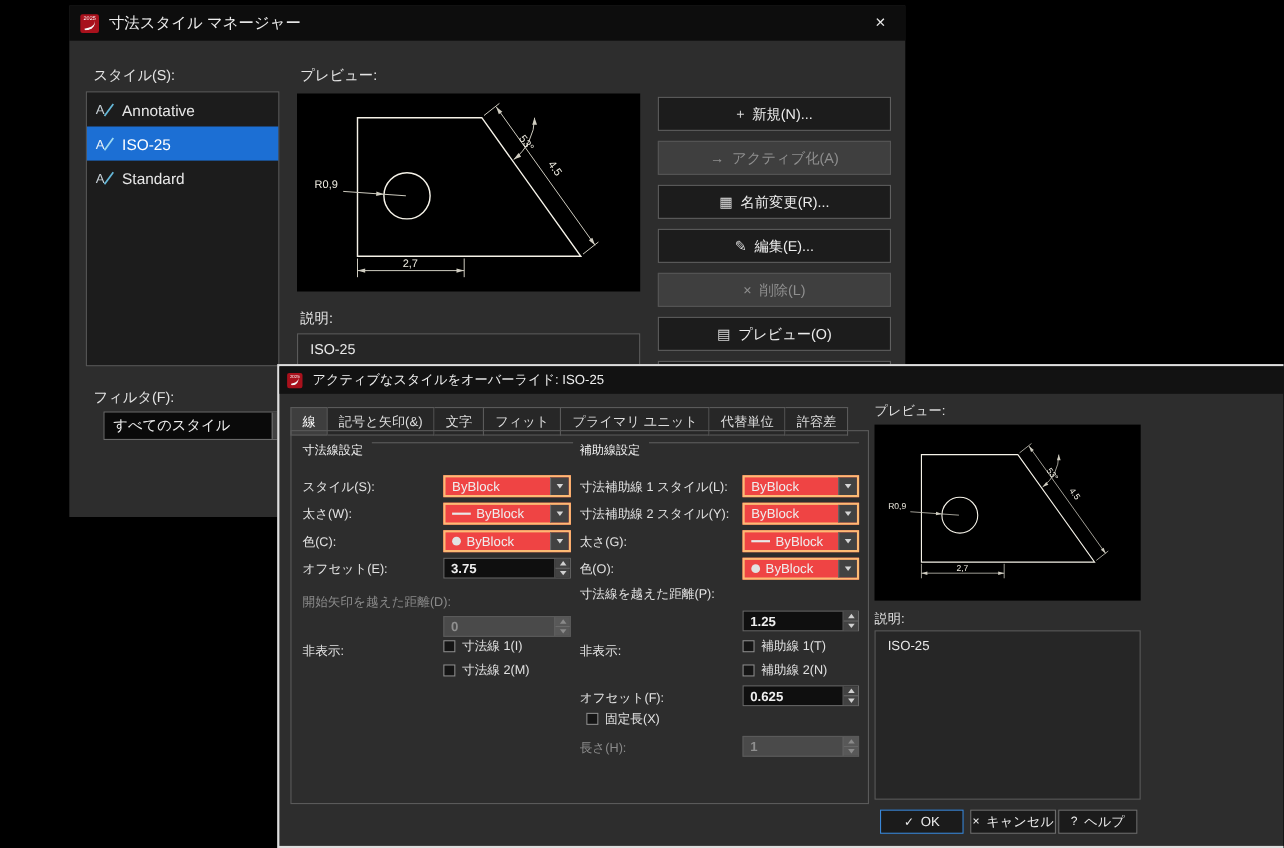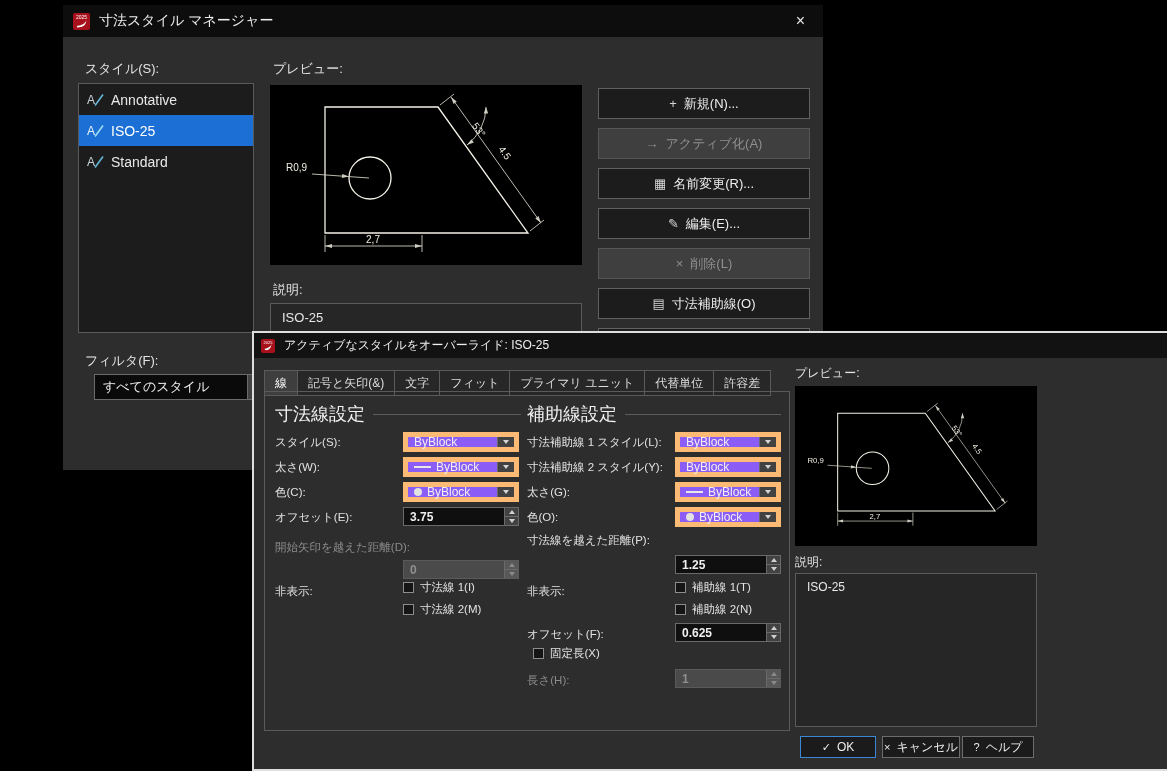--- a/index.html
+++ b/index.html
@@ -53,27 +53,27 @@
   .dlg2 .close-btn { font-size:13px; }
 
   .tabbar { position:absolute; left:10px; top:37px; display:flex; }
   .tab { padding:4px 10px 3px; font-size:12px; color:#dedede; background:#272727;
          border:1px solid #5a5a5a; border-left:none; white-space:nowrap; }
   .tab:first-child { border-left:1px solid #5a5a5a; }
   .tab.active { background:#3e3e3e; color:#fff; }
 
   .panel { position:absolute; left:10px; top:58px; width:526px; height:340px;
            border:1px solid #5a5a5a; }
-  .ghead { position:absolute; display:flex; align-items:center; gap:8px;
-           font-size:18px; color:#f2f2f2; white-space:nowrap; }
+  .ghead { position:absolute; display:flex; align-items:flex-start; gap:8px;
+           font-size:11px; color:#f2f2f2; white-space:nowrap; }
   .ghead .rule { flex:1; height:1px; background:#5c5c5c; }
   .flabel { position:absolute; font-size:11.5px; color:#e2e2e2; white-space:nowrap; }
   .flabel.dis { color:#8b8b8b; }
 
-  .combo { position:absolute; height:20px; background:#8b5cf6; border:5px solid #fdba74;
+  .combo { position:absolute; height:20px; background:#ef4444; border:2px solid #fdba74;
            display:flex; align-items:center; color:#efefef; font-size:12px;
            padding-left:6px; gap:5px; }
   .carrow { margin-left:auto; align-self:stretch; width:17px; background:#424242;
             border-left:1px solid #6a6a6a; display:flex; align-items:center; justify-content:center; }
   .carrow::after { content:""; width:0; height:0; border-left:3.5px solid transparent;
                    border-right:3.5px solid transparent; border-top:4.5px solid #d6d6d6; }
   .wline { width:17px; height:2px; background:#e8e8e8; flex:0 0 auto; }
   .cdot { width:8px; height:8px; border-radius:50%; background:#e2e2e2; flex:0 0 auto; }
 
   .spin { position:absolute; height:19px; background:#0f0f0f; border:1px solid #6a6a6a;
@@ -197,21 +197,21 @@
     <div class="mbtn" style="top:203px">
       <span class="bicon">✎</span>
       <span>編集(E)...</span>
     </div>
     <div class="mbtn disabled" style="top:243px">
       <span class="bicon">×</span>
       <span>削除(L)</span>
     </div>
     <div class="mbtn" style="top:283px">
       <span class="bicon">▤</span>
-      <span>寸法補助線(O)</span>
+      <span>プレビュー(O)</span>
     </div>
     <div class="mbtn" style="top:323px"></div>
 
     <div class="lbl" style="left:22px;top:347px">フィルタ(F):</div>
     <div class="filter-combo">
       <span>すべてのスタイル</span>
       <span class="carrow"></span>
     </div>
   </section>
 

